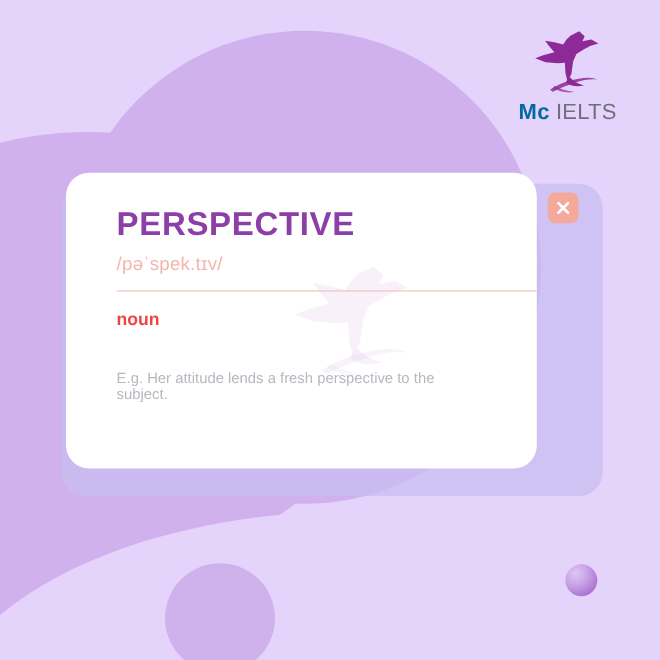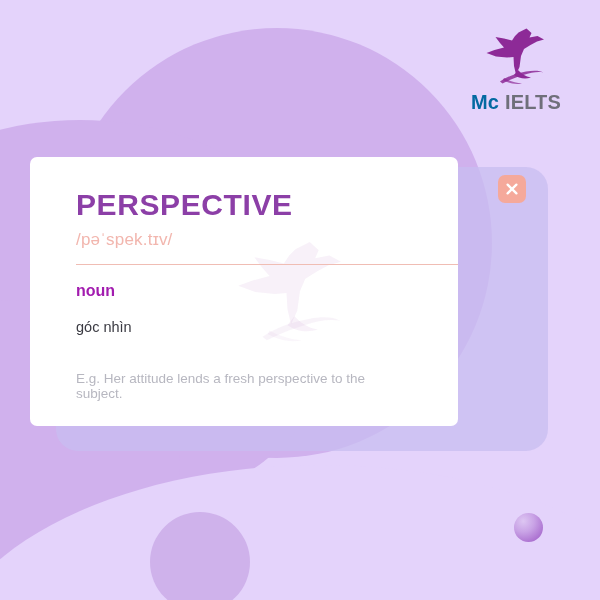--- a/index.html
+++ b/index.html
@@ -97,42 +97,42 @@
   }
   .logo-bird { display: block; width: 84px; height: 62px; margin: 0 auto; }
   .logo-text {
     margin-top: 4px;
     font-size: 20px;
     letter-spacing: 0.2px;
     line-height: 1;
     white-space: nowrap;
   }
   .logo-mc { font-weight: 700; color: #0369a1; }
-  .logo-ielts { font-weight: 700; color: #6f6f7a; }
+  .logo-ielts { font-weight: 400; color: #6f6f7a; }
 
   
   .card-shadow {
     position: absolute;
     left: 56px;
     top: 167px;
     width: 492px;
     height: 284px;
     border-radius: 22px;
     background: #c8bdf0;
     opacity: 0.75;
   }
 
   .card {
     position: absolute;
-    left: 30px;
+    left: 60px;
     top: 157px;
     width: 428px;
     height: 269px;
     background: #ffffff;
-    border-radius: 7px;
+    border-radius: 21px;
     overflow: hidden;
   }
 
   .card-watermark {
     position: absolute;
     left: 186px;
     top: 76px;
     width: 150px;
     height: 120px;
     opacity: 0.5;
@@ -165,21 +165,21 @@
     margin-top: 14px;
     height: 1px;
     width: 406px;
     background: #f0bdb4;
   }
 
   .pos {
     margin-top: 17px;
     font-size: 16px;
     font-weight: 700;
-    color: #a21caf;
+    color: #ef4444;
   }
 
   .meaning {
     margin-top: 19px;
     font-size: 14.5px;
     color: #3a3a42;
   }
 
   .example {
     margin-top: 36px;
@@ -240,21 +240,20 @@
       <path d="M44.0 44.0 C47.0 47.5 51.5 50.5 57.0 51.5 C50.5 53.5 44.5 52.0 40.0 49.0 Z" fill="#8d2a97" opacity="0.13"></path>
       <path d="M26.0 55.5 C33.0 50.5 43.0 47.0 52.0 45.5 C60.0 44.0 66.0 44.5 69.5 46.5 C64.0 45.5 57.0 46.5 49.5 49.0 C41.5 51.5 34.0 54.5 28.5 57.5 Z" fill="#8d2a97" opacity="0.11"></path>
       <path d="M30.0 52.0 C35.5 55.0 41.5 57.0 48.0 57.5 C41.0 59.0 34.0 57.0 29.0 54.0 Z" fill="#8d2a97" opacity="0.09"></path>
     </svg>
 
     <div class="card-inner">
       <div class="word-title">PERSPECTIVE</div>
       <div class="phonetic">/pəˈspek.tɪv/</div>
       <div class="divider"></div>
       <div class="pos">noun</div>
-      <div class="meaning">góc nhìn</div>
       <div class="example">E.g. Her attitude lends a fresh perspective to the subject.</div>
     </div>
   </div>
 
   <button class="close-btn" aria-label="Close">
     <svg width="14" height="14" viewBox="0 0 14 14">
       <path d="M2.6 2.6 L11.4 11.4 M11.4 2.6 L2.6 11.4" stroke="#ffffff" stroke-width="2.3" stroke-linecap="round"></path>
     </svg>
   </button>
 

